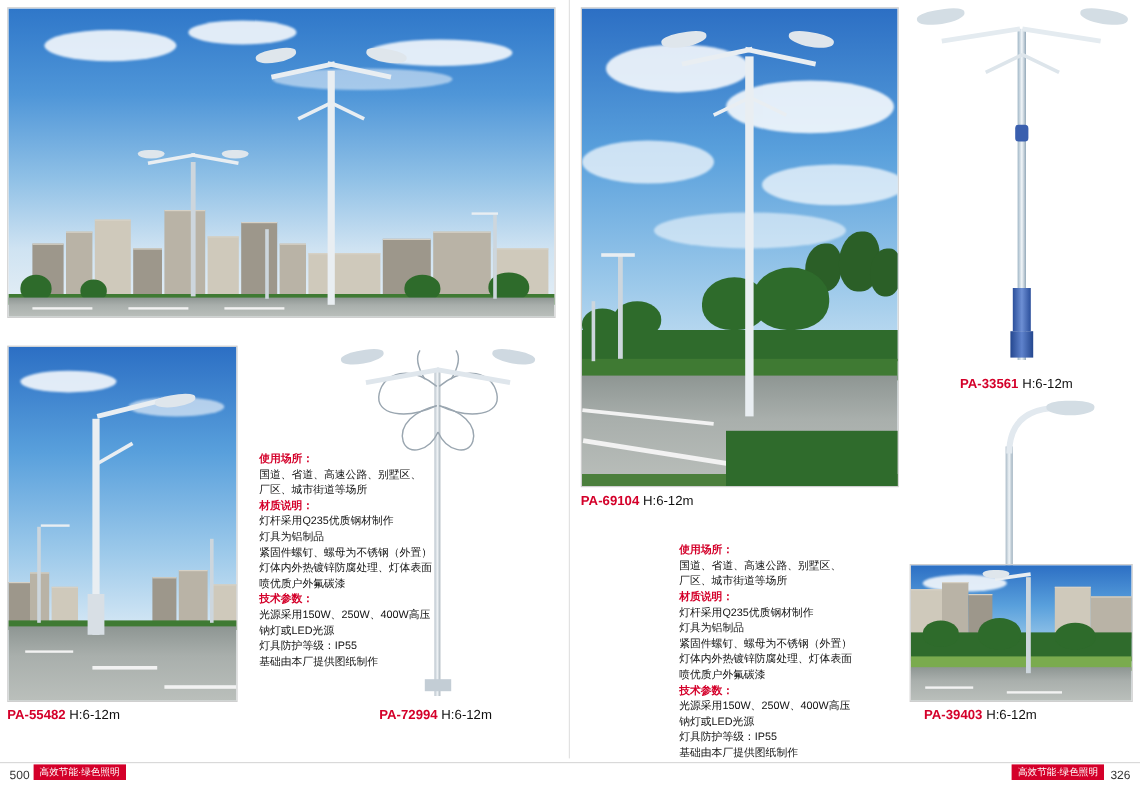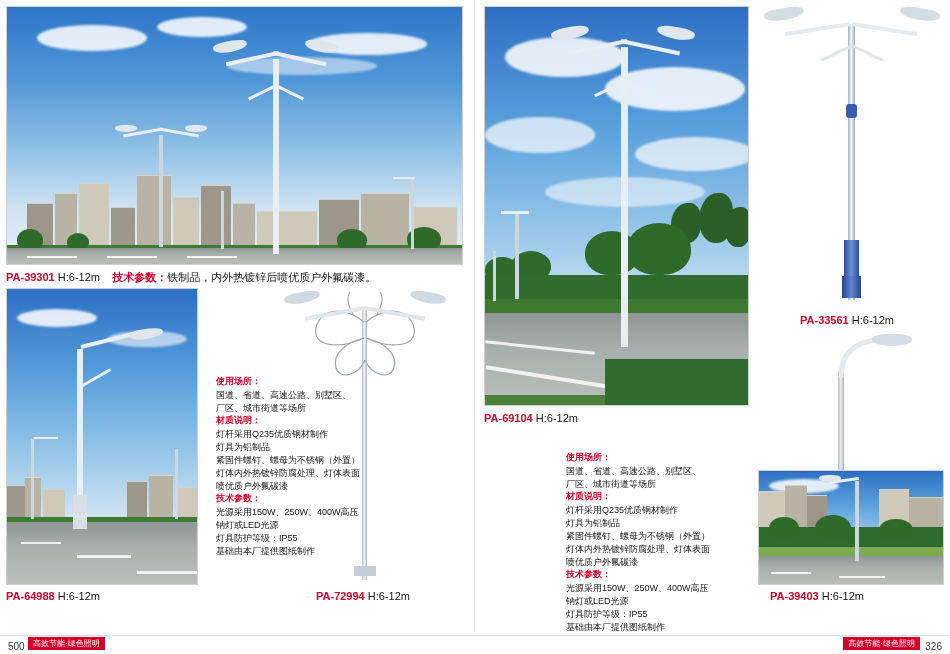--- a/index.html
+++ b/index.html
@@ -33,21 +33,21 @@
   .white-line{position:absolute;background:#f2f2f2;}
 
   
   .cap{position:absolute;font-size:11px;color:#111;white-space:nowrap;}
   .cap b{color:#d4002a;font-weight:bold;}
   .cap .tech{color:#d4002a;font-weight:bold;}
   .cap .techtxt{color:#111;}
 
   
   .spec{position:absolute;font-size:9px;line-height:13px;color:#111;width:160px;}
-  .spec .hd{color:#d4002a;font-weight:bold;font-family:Liberation Mono, monospace;}
+  .spec .hd{color:#d4002a;font-weight:bold;}
   .pgnum{position:absolute;bottom:2px;font-size:10px;color:#333;}
   .redbar{position:absolute;bottom:4px;height:13px;background:#d4002a;color:#fff;font-size:8px;
           line-height:13px;padding:0 5px;white-space:nowrap;}
   .spine{position:absolute;left:474px;top:0;width:1px;height:632px;background:#e2e2e2;}
 </style>
 </head>
 <body>
 
 <div class="page">
 
@@ -95,26 +95,20 @@
     <div class="pole dark" style="left:152px;top:128px;width:4px;height:112px;"></div>
     <div class="arm" style="left:116px;top:124px;width:40px;height:3px;transform:rotate(-10deg);"></div>
     <div class="arm" style="left:152px;top:124px;width:40px;height:3px;transform:rotate(10deg);"></div>
     <div class="lamp" style="left:108px;top:118px;width:22px;height:7px;"></div>
     <div class="lamp" style="left:178px;top:118px;width:22px;height:7px;"></div>
     <div class="pole dark" style="left:404px;top:172px;width:3px;height:70px;"></div>
     <div class="arm" style="left:386px;top:170px;width:22px;height:2px;"></div>
     <div class="pole dark" style="left:214px;top:184px;width:3px;height:58px;"></div>
   </div>
 
-  <div class="cap" style="left:6px;top:270px;">
-    <b>PA-39301</b>
-    <span>H:6-12m</span>
-    &nbsp;&nbsp;
-    <span class="tech">技术参数：</span><span class="techtxt">铁制品，内外热镀锌后喷优质户外氟碳漆。</span>
-  </div>
 
   <div class="photo" style="left:6px;top:288px;width:192px;height:297px;">
     <div class="sky sky2"></div>
     <div class="cloud" style="left:10px;top:20px;width:80px;height:18px;"></div>
     <div class="cloud" style="left:100px;top:42px;width:80px;height:16px;opacity:.6;"></div>
     <div class="bldg d" style="left:0px;top:196px;width:18px;height:36px;"></div>
     <div class="bldg" style="left:18px;top:188px;width:16px;height:44px;"></div>
     <div class="bldg l" style="left:36px;top:200px;width:22px;height:32px;"></div>
     <div class="bldg d" style="left:120px;top:192px;width:20px;height:40px;"></div>
     <div class="bldg" style="left:142px;top:186px;width:24px;height:46px;"></div>
@@ -129,21 +123,21 @@
     <div class="arm" style="left:74px;top:56px;width:56px;height:4px;transform:rotate(-14deg);transform-origin:left center;"></div>
     <div class="lamp" style="left:122px;top:40px;width:34px;height:10px;transform:rotate(-8deg);"></div>
     <div class="arm" style="left:74px;top:96px;width:34px;height:3px;transform:rotate(-30deg);transform-origin:left center;"></div>
     <div style="position:absolute;left:66px;top:206px;width:14px;height:34px;background:#d8dfe5;"></div>
     <div class="pole dark" style="left:24px;top:150px;width:3px;height:80px;"></div>
     <div class="arm" style="left:27px;top:148px;width:24px;height:2px;"></div>
     <div class="pole dark" style="left:168px;top:160px;width:3px;height:70px;"></div>
   </div>
 
   <div class="cap" style="left:6px;top:590px;">
-    <b>PA-64988</b>
+    <b>PA-55482</b>
     <span>H:6-12m</span>
   </div>
 
   <div style="position:absolute;left:276px;top:280px;width:180px;height:300px;">
 
     <div style="position:absolute;left:86px;top:28px;width:5px;height:272px;background:linear-gradient(90deg,#b9c3cc,#eef2f5,#aab5bd);"></div>
 
     <svg width="180" height="300" style="position:absolute;left:0;top:0;">
       <g fill="none" stroke="#9aa6b0" stroke-width="1.2">
         <path d="M88 42 C66 24 44 30 40 48 C36 66 62 70 88 58"></path>

